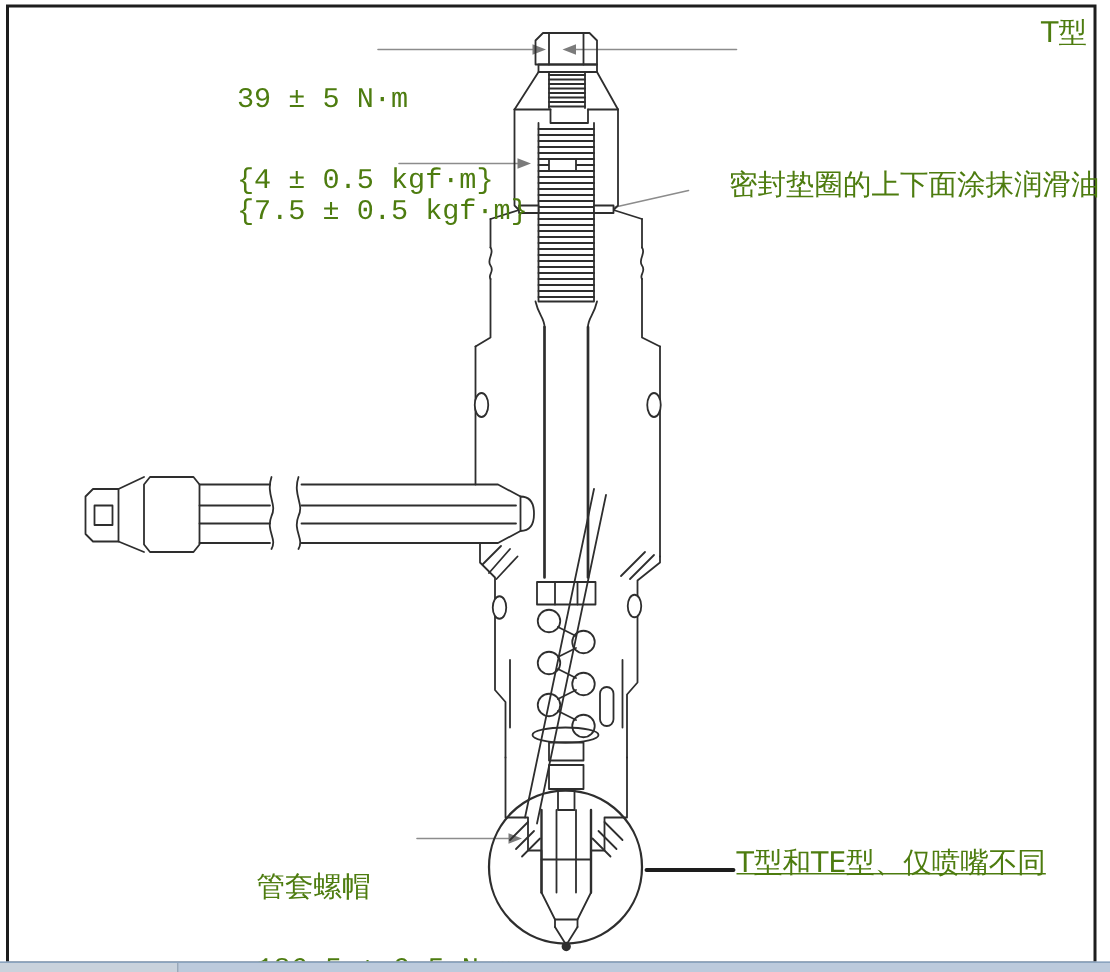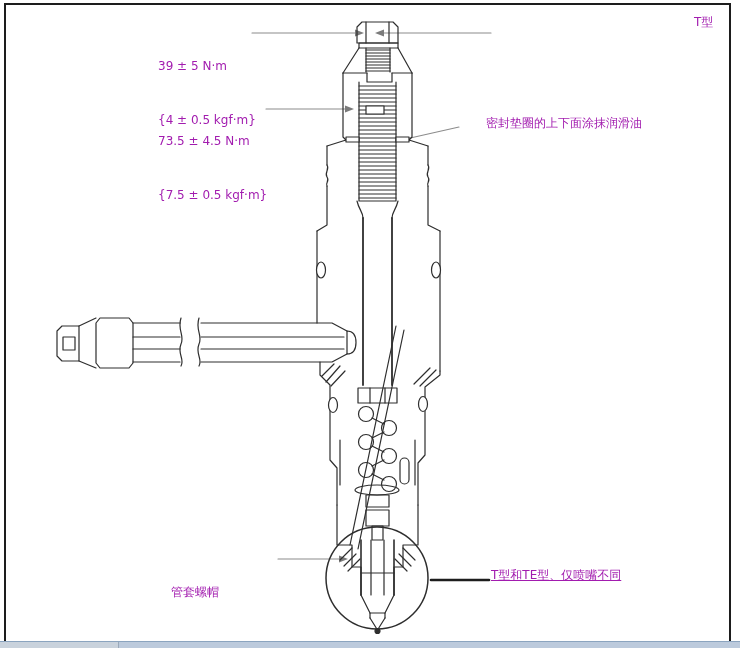--- a/index.html
+++ b/index.html
@@ -1,21 +1,21 @@
 <!DOCTYPE html>
 <html><head>
 <meta charset="utf-8">
 <style>
   html,body{margin:0;padding:0;background:#ffffff;}
   #stage{position:relative;width:740px;height:648px;background:#ffffff;overflow:hidden;
          font-family:"DejaVu Sans","Liberation Sans",sans-serif;color:#1c1c1c;}
   #frame{position:absolute;left:4px;top:3px;width:723px;height:636px;border:2px solid #1d1d1d;}
   svg.draw{position:absolute;left:0;top:0;width:740px;height:648px;}
-  .lbl{position:absolute;font-size:12px;line-height:18px;color:#a21caf;white-space:pre;}
-  .lbl .ln{display:block;}
+  .lbl{position:absolute;font-size:19px;line-height:18px;color:#4d7c0f;white-space:pre;}
+  .lbl .ln{display:block;font-family:Liberation Mono, monospace;}
   #scrollbar{position:absolute;left:0;top:641px;width:740px;height:7px;
              background:#bccadc;border-top:1px solid #8ba4bf;}
   #scrollbar .corner{position:absolute;left:0;top:0;width:118px;height:7px;
              background:#c9d2dc;border-right:1px solid #9aa9ba;}
 </style>
 </head>
 <body>
 
 <div id="stage">
 
@@ -156,21 +156,20 @@
 
   <div class="lbl" style="left:158px;top:21px;">
     <span class="ln">39 ± 5 N·m</span>
     <span class="ln">{4 ± 0.5 kgf·m}</span>
   </div>
 
 
   <div class="lbl" style="left:694px;top:13px;">T型</div>
 
   <div class="lbl" style="left:158px;top:96px;">
-    <span class="ln">73.5 ± 4.5 N·m</span>
     <span class="ln">{7.5 ± 0.5 kgf·m}</span>
   </div>
 
   <div class="lbl" style="left:462px;top:114px;margin-left:24px;">密封垫圈的上下面涂抹润滑油</div>
 
   <div class="lbl" style="left:171px;top:547px;">
     <span class="ln">管套螺帽</span>
     <span class="ln">186.5 ± 9.5 N·m</span>
     
   </div>

